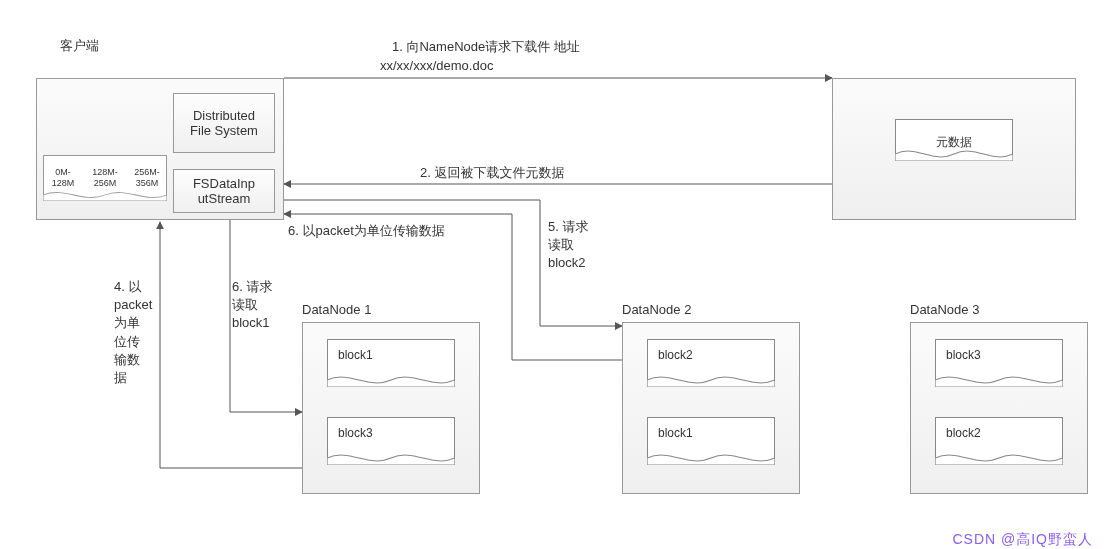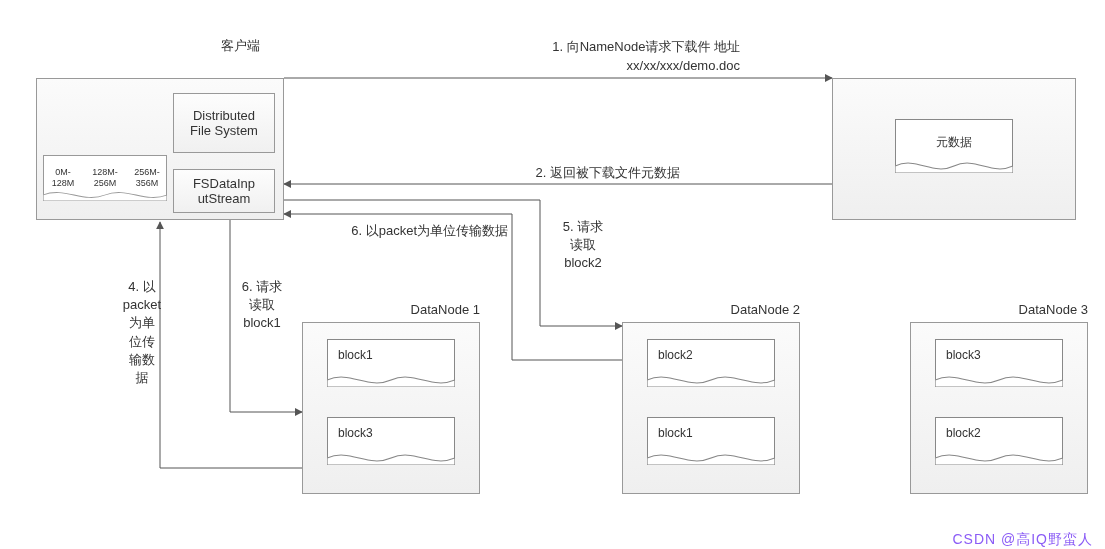--- a/index.html
+++ b/index.html
@@ -30,22 +30,22 @@
     display: flex;
     align-items: center;
     justify-content: center;
     box-sizing: border-box;
   }
   .container {
     border: 1px solid #999;
     background: linear-gradient(#fbfbfb, #efefef);
     box-sizing: border-box;
   }
-  .label { text-align: right; }
-  .vlabel { text-align: center; line-height: 1.4; }
+  .label { text-align: left; }
+  .vlabel { line-height: 1.4; }
   .doc {
     position: absolute;
     border: 1px solid #888;
     background: #fff;
     box-sizing: border-box;
     padding: 8px 10px;
     font-size: 12px;
   }
   .doc svg.wave {
     position: absolute;
@@ -93,21 +93,21 @@
 
   <path d="M302 468 L160 468 L160 222" fill="none" stroke="#555" stroke-width="1" marker-end="url(#ah)"></path>
 
   <path d="M284 200 L540 200 L540 326 L622 326" fill="none" stroke="#555" stroke-width="1" marker-end="url(#ah)"></path>
 
   <path d="M622 360 L512 360 L512 214 L284 214" fill="none" stroke="#555" stroke-width="1" marker-end="url(#ah)"></path>
 </svg>
 
 <div class="abs label" style="left:60px; top:37px; width:200px">客户端</div>
 
-<div class="abs label" style="left:380px; top:38px; width:360px">1. 向NameNode请求下载件 地址</div>
+<div class="abs label" style="left:392px; top:38px; width:360px">1. 向NameNode请求下载件 地址</div>
 <div class="abs label" style="left:380px; top:58px; width:360px">xx/xx/xxx/demo.doc</div>
 
 <div class="abs label" style="left:420px; top:164px; width:260px">2. 返回被下载文件元数据</div>
 
 <div class="abs label" style="left:288px; top:222px; width:220px">6. 以packet为单位传输数据</div>
 
 <div class="abs vlabel" style="left:548px; top:218px; width:70px; white-space:pre-line">5. 请求
 读取
 block2</div>
 
@@ -137,21 +137,21 @@
     <div class="bluebar"></div>
     <div class="range" style="flex:1">256M-
 356M</div>
     <svg class="wave" viewBox="0 0 100 14" preserveAspectRatio="none" style="position:absolute;left:-1px;bottom:-1px;width:calc(100% + 2px);height:12px">
       <path d="M0,7 C18,-3 32,17 50,7 C68,-3 82,17 100,7 L100,14 L0,14 Z" fill="#fff" stroke="#999" stroke-width="1"></path>
     </svg>
   </div>
 </div>
 
 <div class="abs container" style="left:832px; top:78px; width:244px; height:142px">
-  <div class="doc" style="left:62px; top:40px; width:118px; height:54px; text-align:center; padding-top:14px">
+  <div class="doc" style="left:62px; top:40px; width:118px; height:42px; text-align:center; padding-top:14px">
     <span>元数据</span>
     <svg class="wave" viewBox="0 0 100 14" preserveAspectRatio="none">
       <path d="M0,7 C18,-3 32,17 50,7 C68,-3 82,17 100,7 L100,14 L0,14 Z" fill="#fff" stroke="#888" stroke-width="1"></path>
     </svg>
   </div>
 </div>
 
 <div class="abs label" style="left:302px; top:302px; width:178px">DataNode 1</div>
 <div class="abs container" style="left:302px; top:322px; width:178px; height:172px">
   <div class="doc" style="left:24px; top:16px; width:128px; height:48px">

